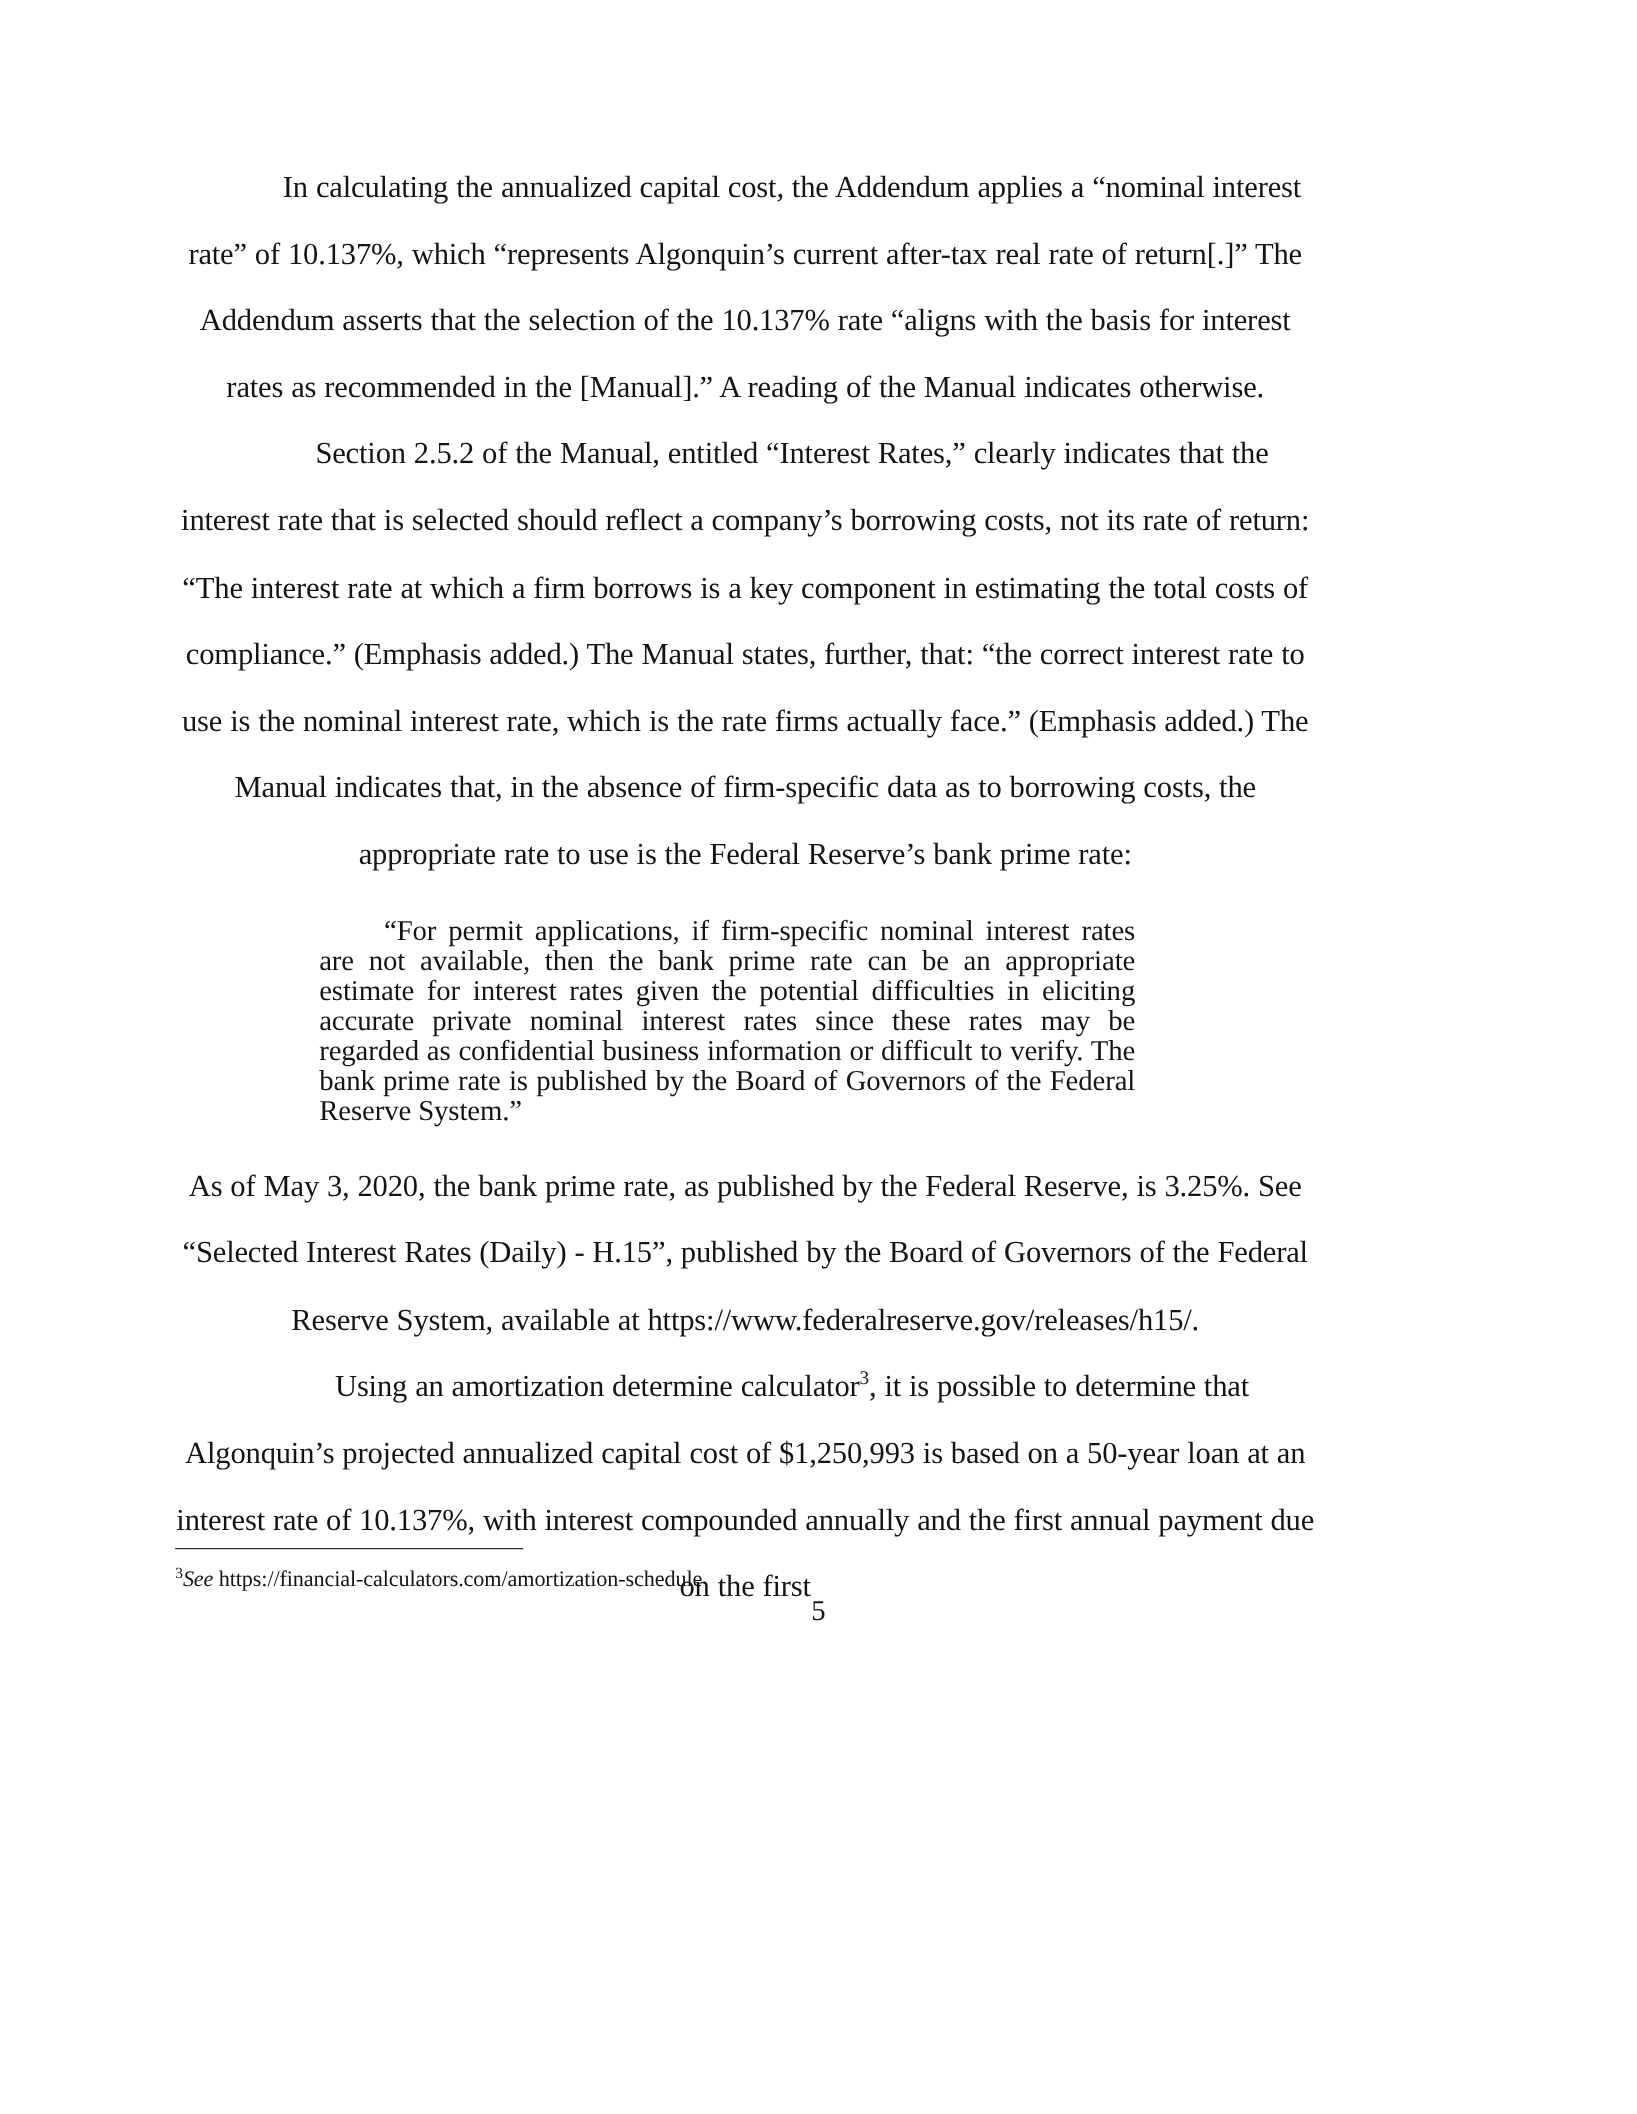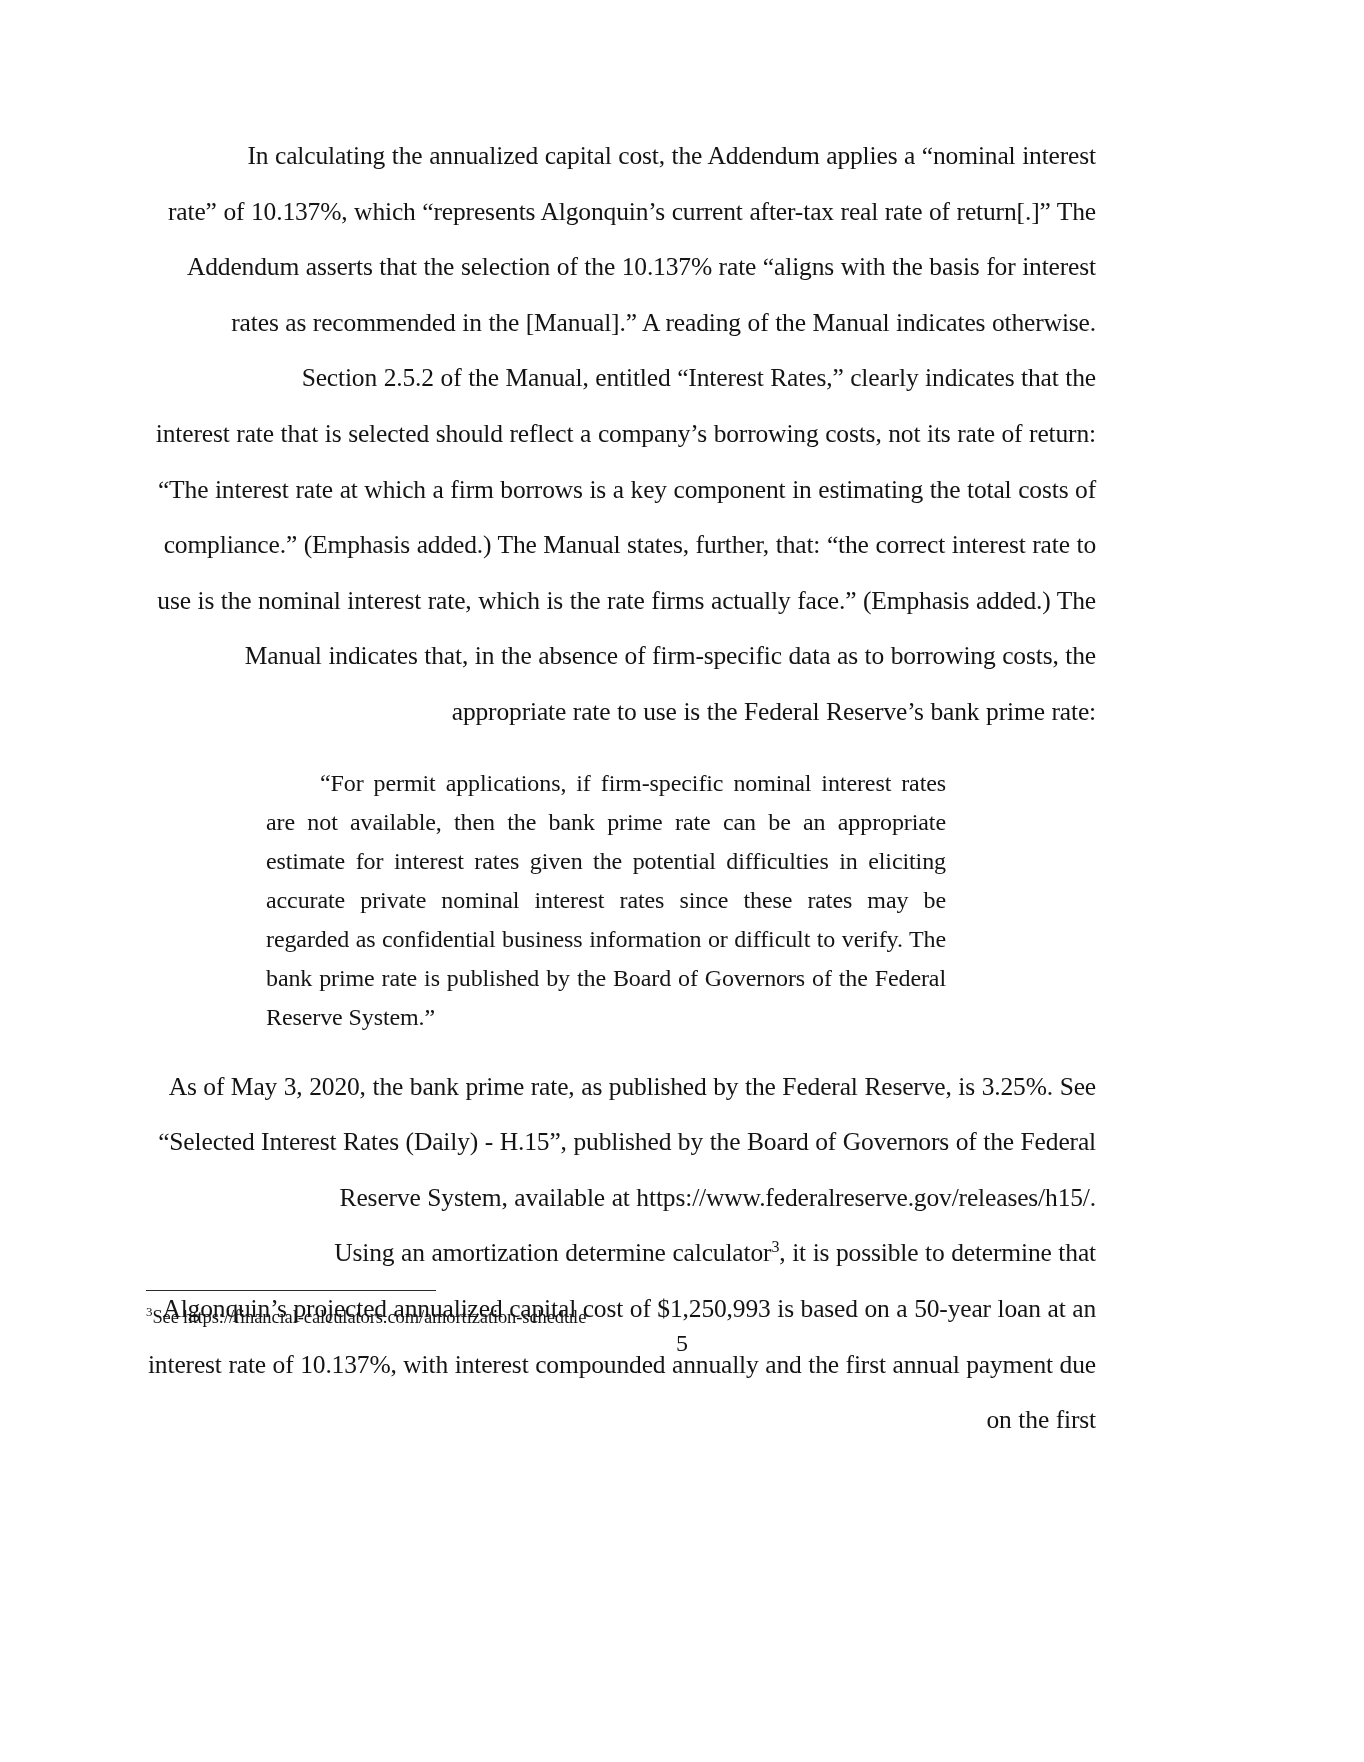--- a/index.html
+++ b/index.html
@@ -22,33 +22,33 @@
   .content {
     position: absolute;
     left: 146px;
     top: 128px;
     width: 950px;
   }
   p.body-para {
     margin: 0 0 0 0;
     font-size: 25.5px;
     line-height: 55.6px;
-    text-align: right;
+    text-align: center;
     text-indent: 78px;
     letter-spacing: -0.15px;
     word-spacing: 0.4px;
   }
   p.body-para.no-indent {
     text-indent: 0;
   }
   blockquote.block-quote {
     margin: 24px 0 22px 0;
     padding: 0 0 0 120px;
     font-size: 24px;
-    line-height: 39px;
+    line-height: 25px;
     text-align: justify;
     text-indent: 54px;
     letter-spacing: -0.1px;
     width: 800px;
     box-sizing: border-box;
   }
   .footnote-area {
     position: absolute;
     left: 146px;
     top: 1290px;
@@ -66,20 +66,21 @@
     letter-spacing: -0.1px;
     margin: 0;
     white-space: nowrap;
   }
   .footnote .marker {
     font-size: 13px;
     vertical-align: super;
     line-height: 0;
   }
   .footnote .see {
+    font-style: italic;
   }
   .page-number {
     position: absolute;
     left: 0;
     top: 1330px;
     width: 1364px;
     text-align: center;
     font-size: 24px;
     letter-spacing: 0;
   }

